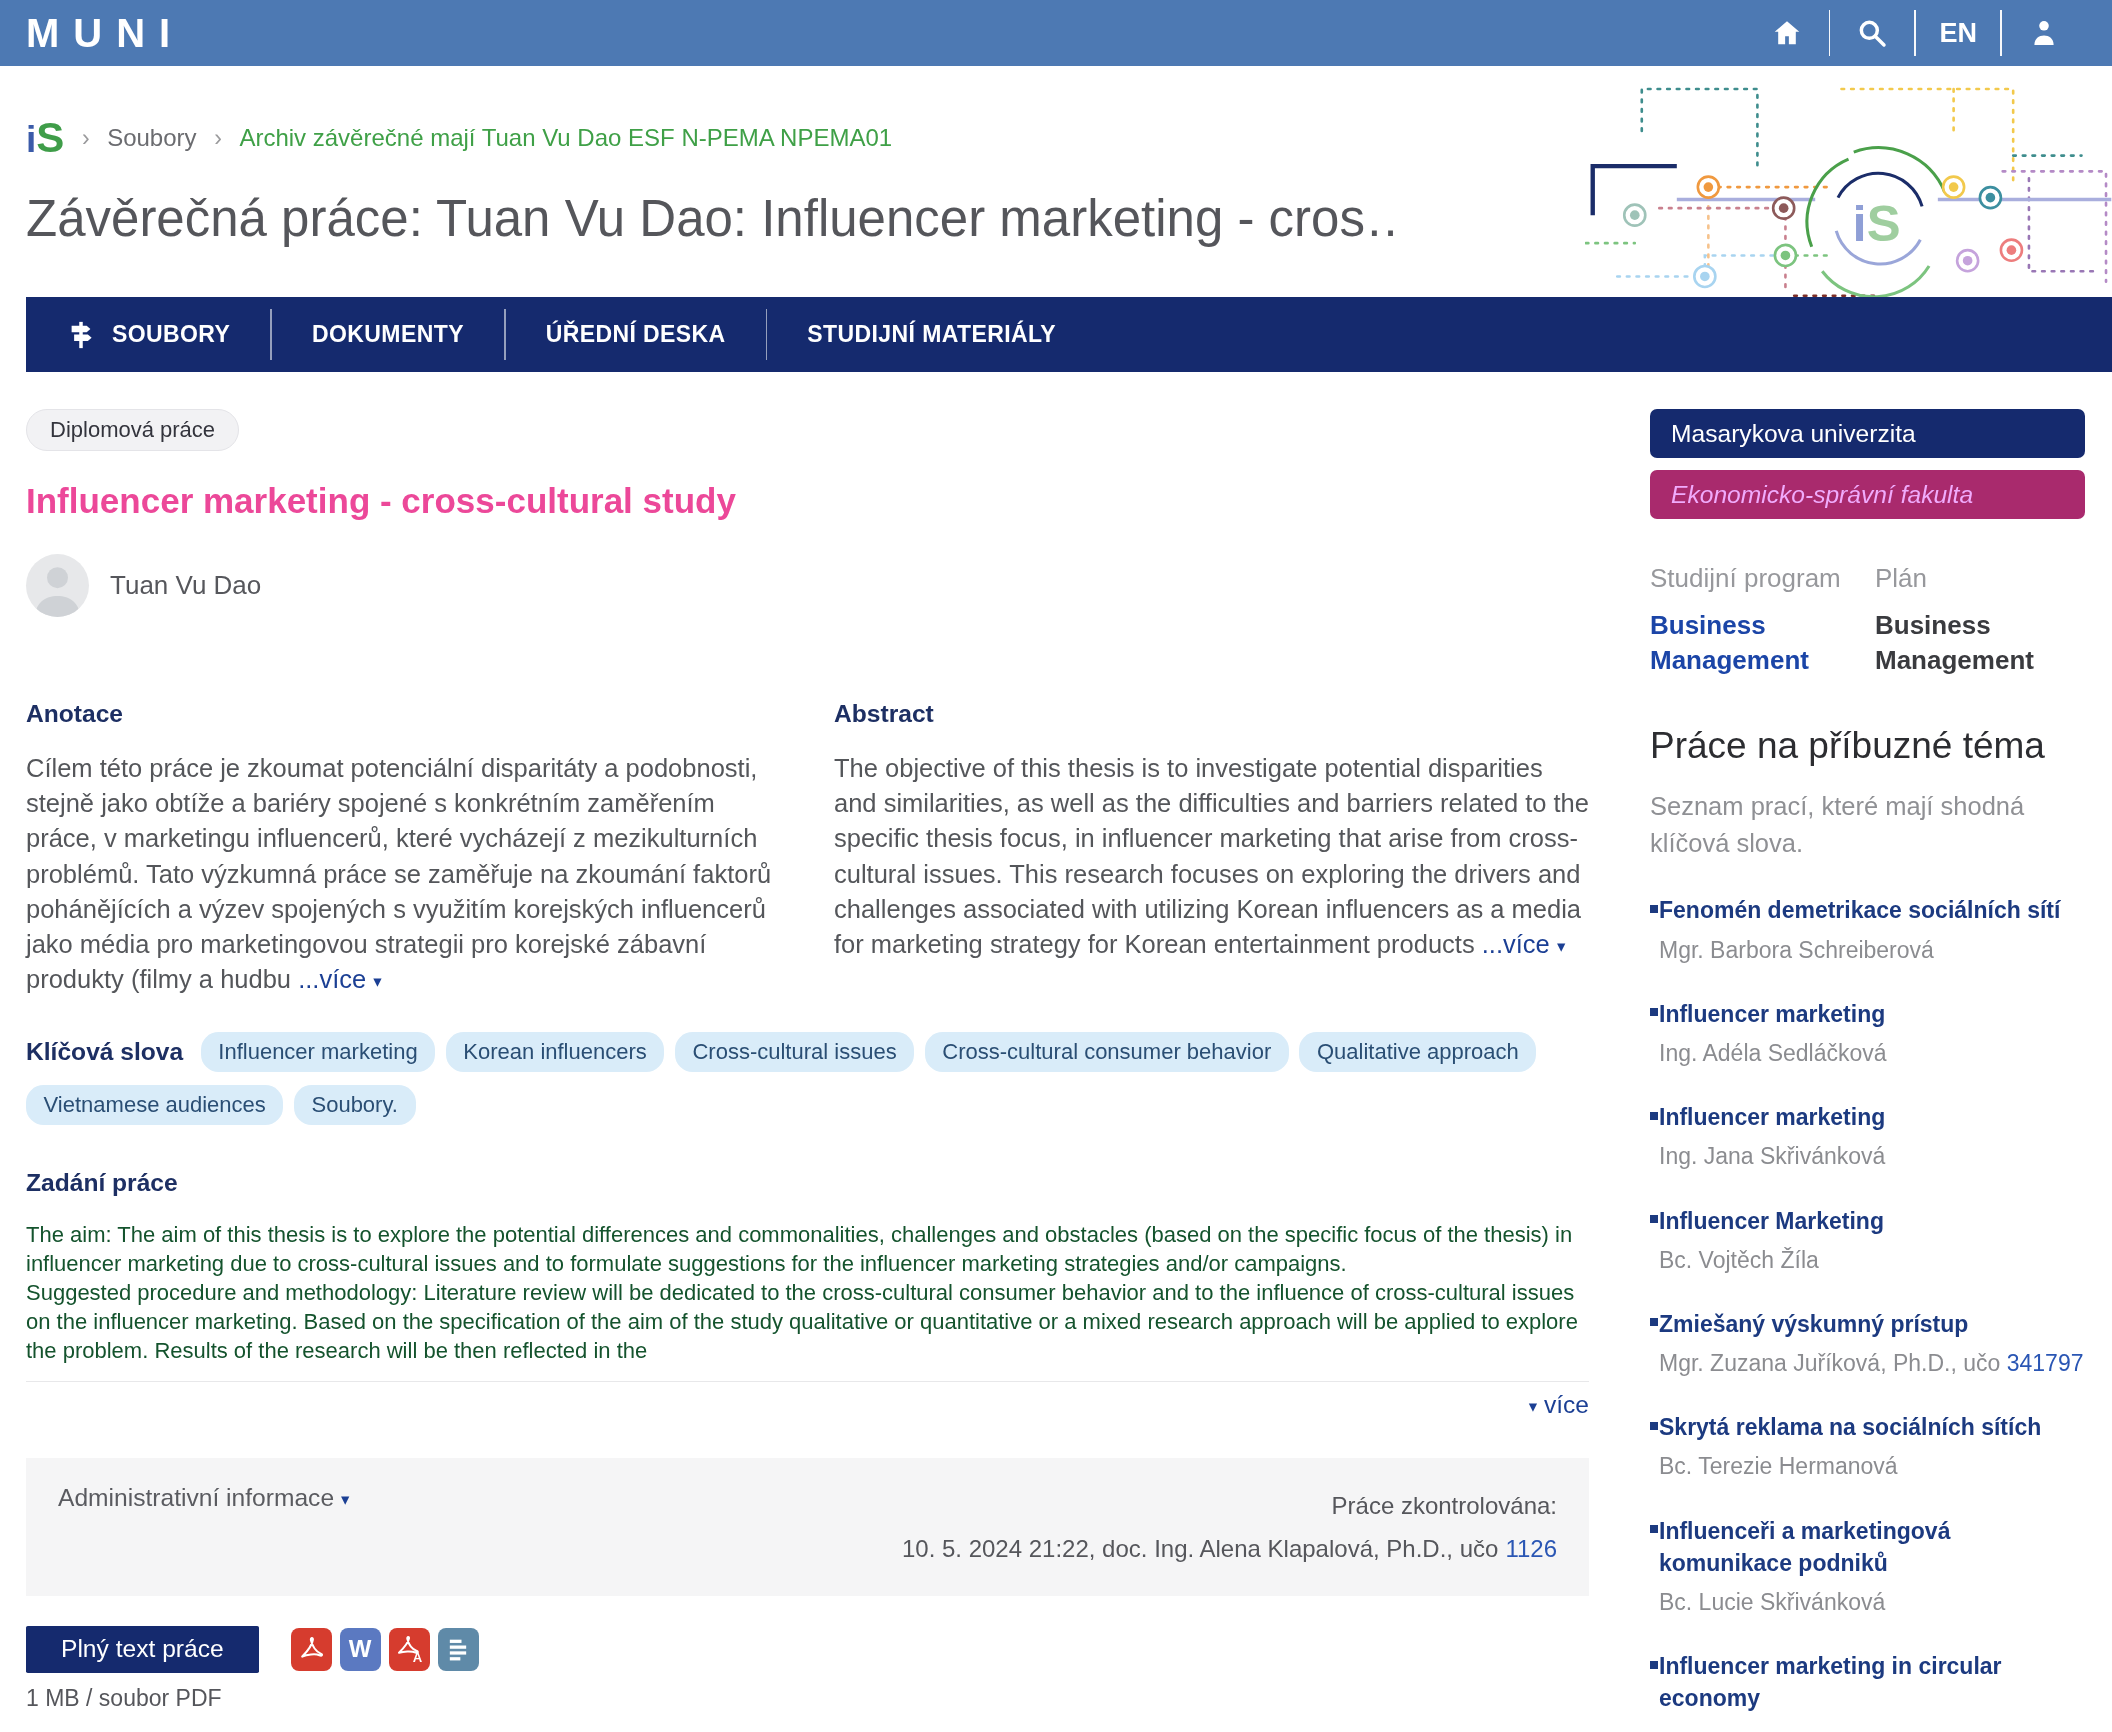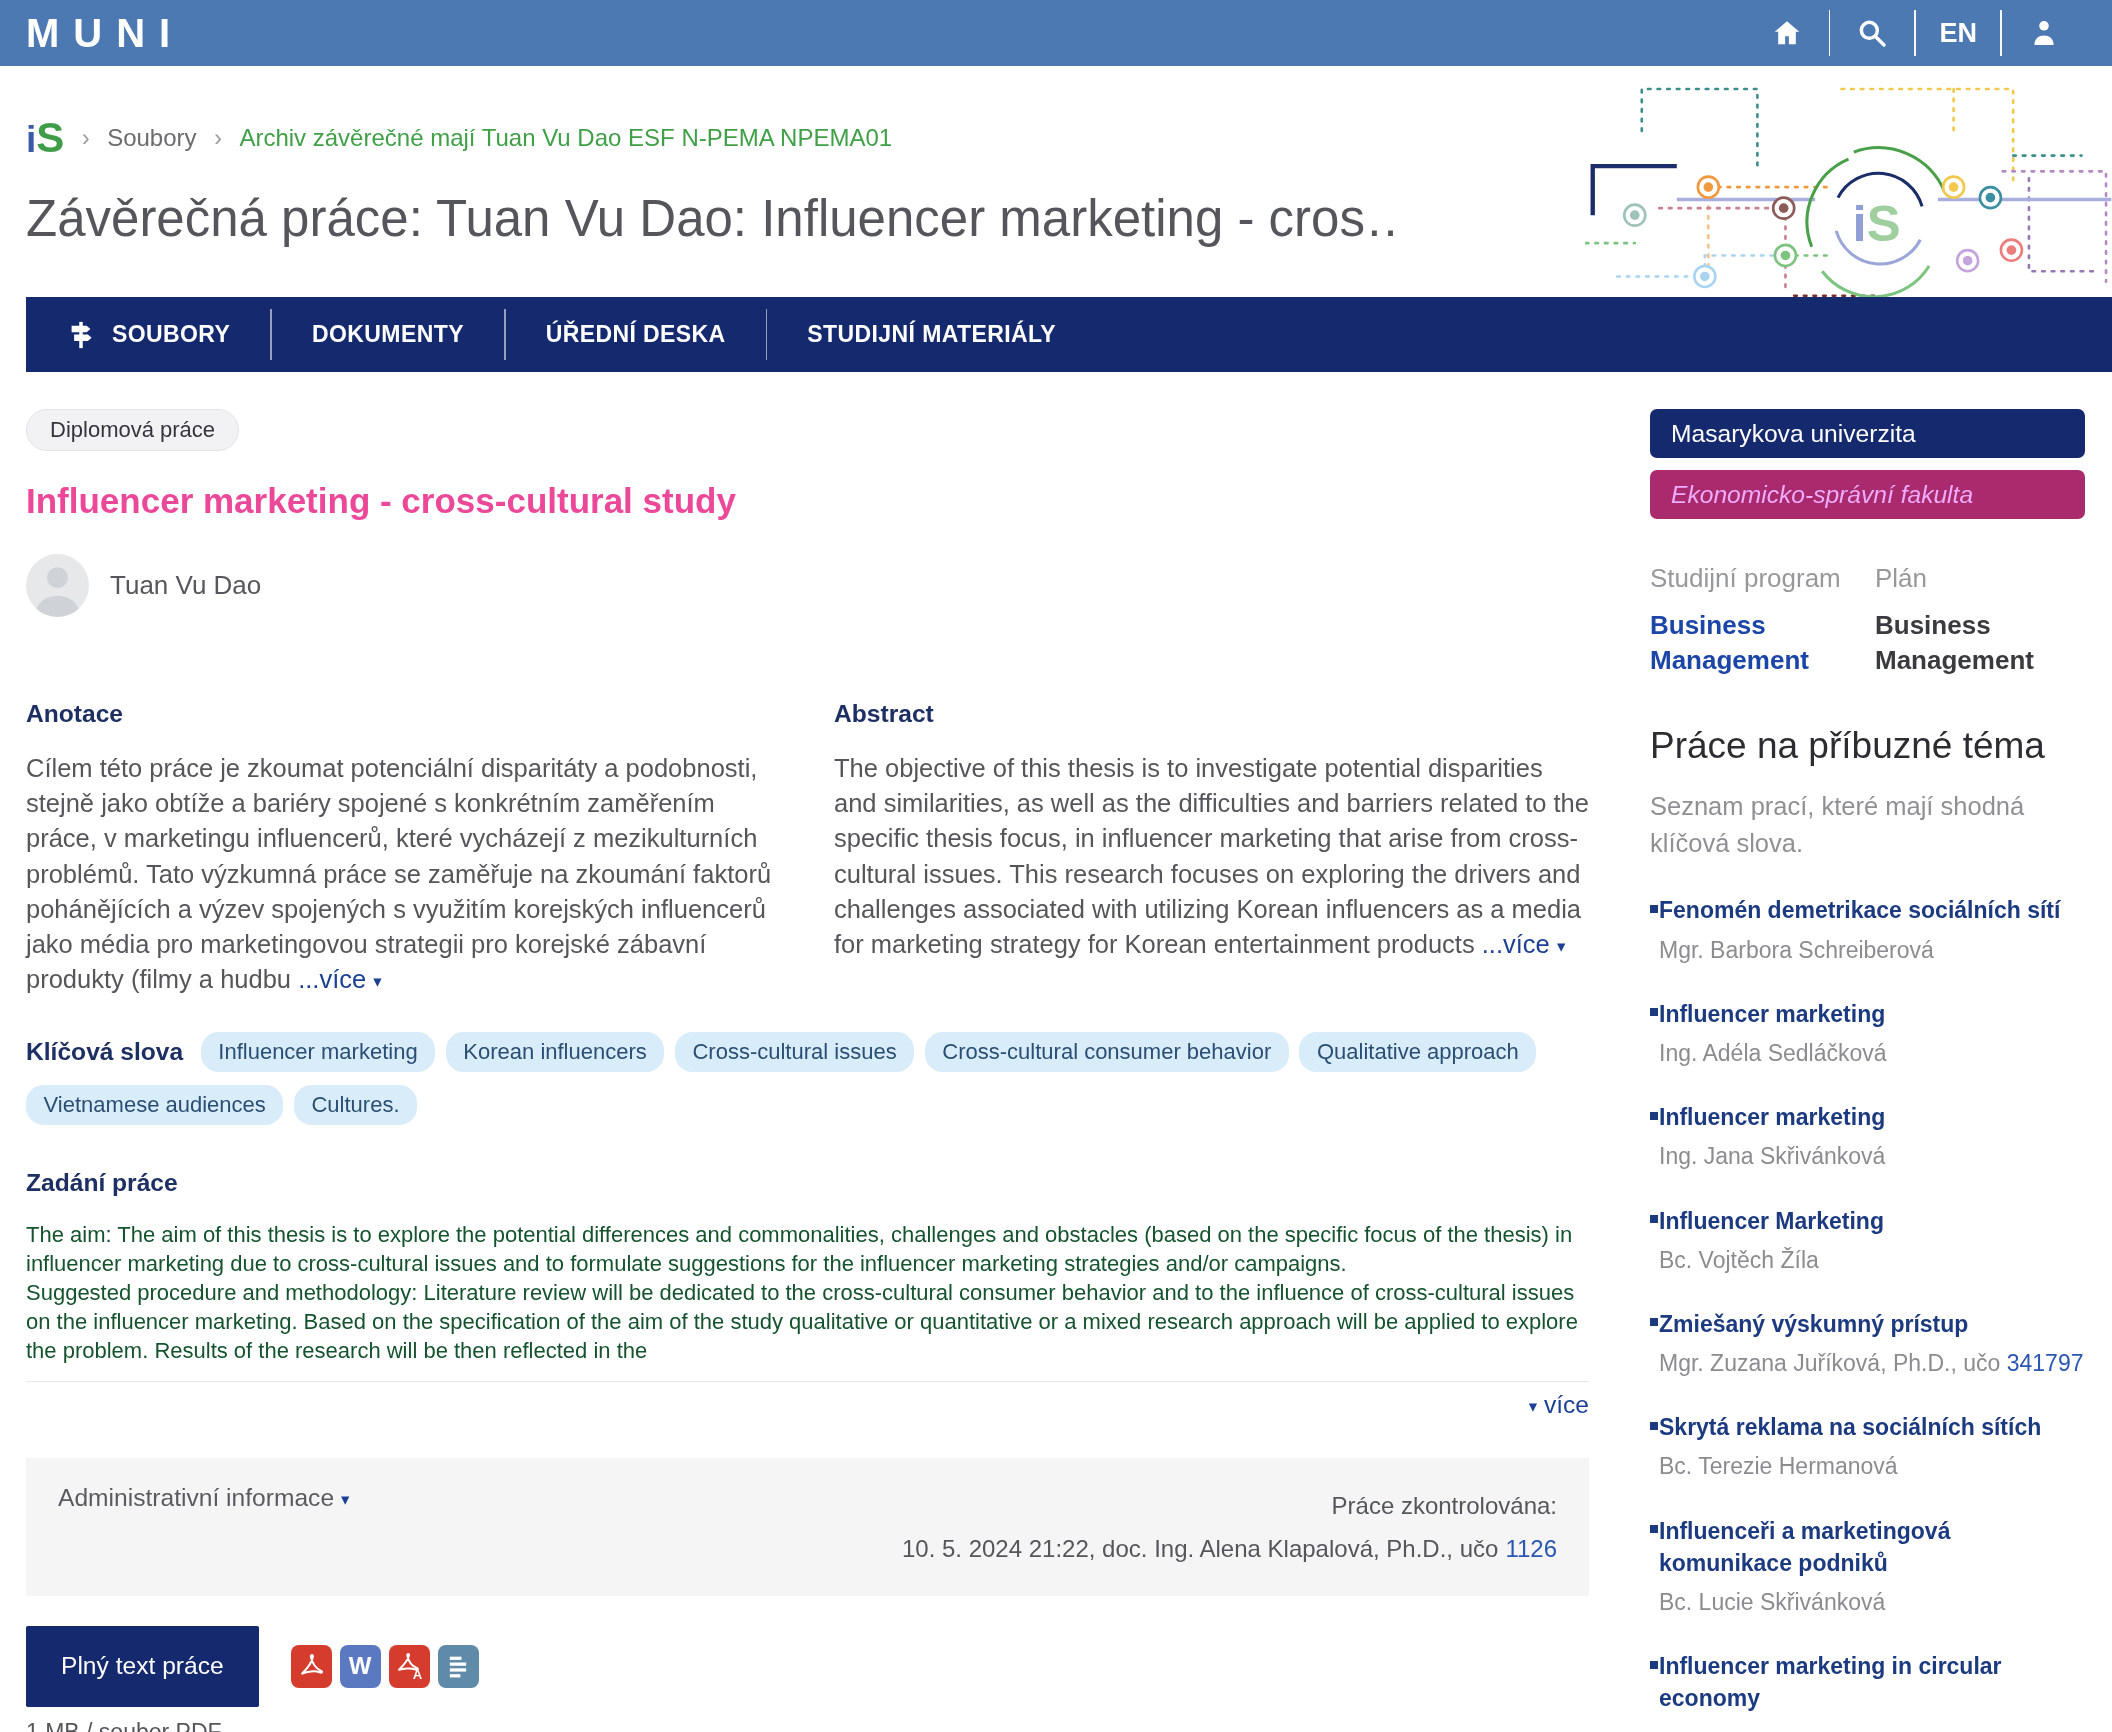--- a/index.html
+++ b/index.html
@@ -80,21 +80,21 @@
 
   
   .admin-box { margin-top:39px; background:#f5f5f6; padding:26px 32px;
                display:flex; justify-content:space-between; align-items:flex-start; }
   .admin-toggle { font-size:24.6px; color:#5a5b60; }
   .admin-right { text-align:right; font-size:24px; color:#55565b; line-height:1.8; }
   .uco-link { color:#2a56b4; margin-left:7px; }
 
   
   .fulltext { margin-top:30px; display:flex; align-items:center; gap:32px; }
-  .btn-fulltext { background:#152a6e; color:#fff; font-size:24.6px; height:81px;
+  .btn-fulltext { background:#152a6e; color:#fff; font-size:24.6px; height:47px;
                   padding:0 35px; display:flex; align-items:center; border-radius:1.8px; }
   .file-icons { display:flex; gap:8px; }
   .fi { width:41px; height:43px; border-radius:8px; display:flex; align-items:center;
         justify-content:center; color:#fff; }
   .fi-pdf  { background:#d63c2e; }
   .fi-word { background:#5b79c1; font-weight:700; font-size:24px; }
   .fi-txt  { background:#5f8aa8; }
   .file-meta { margin-top:12.3px; font-size:23px; color:#55565b; }
 
   
@@ -262,21 +262,21 @@
     </div>
 
     <div class="keywords">
       <span class="kw-label">Klíčová slova</span>
       <span class="kw">Influencer marketing</span>
       <span class="kw">Korean influencers</span>
       <span class="kw">Cross-cultural issues</span>
       <span class="kw">Cross-cultural consumer behavior</span>
       <span class="kw">Qualitative approach</span>
       <span class="kw">Vietnamese audiences</span>
-      <span class="kw">Cultures.</span>
+      <span class="kw">Soubory.</span>
     </div>
 
     <div class="assignment">
       <h3 class="sec">Zadání práce</h3>
       <p>The aim: The aim of this thesis is to explore the potential differences and commonalities, challenges and obstacles (based on the specific focus of the thesis) in influencer marketing due to cross-cultural issues and to formulate suggestions for the influencer marketing strategies and/or campaigns.</p>
       <p>Suggested procedure and methodology: Literature review will be dedicated to the cross-cultural consumer behavior and to the influence of cross-cultural issues on the influencer marketing. Based on the specification of the aim of the study qualitative or quantitative or a mixed research approach will be applied to explore the problem. Results of the research will be then reflected in the</p>
       <hr class="trunc">
       <div class="more-row">
         <a><span class="tri">▾</span> <span>více</span></a>
       </div>

